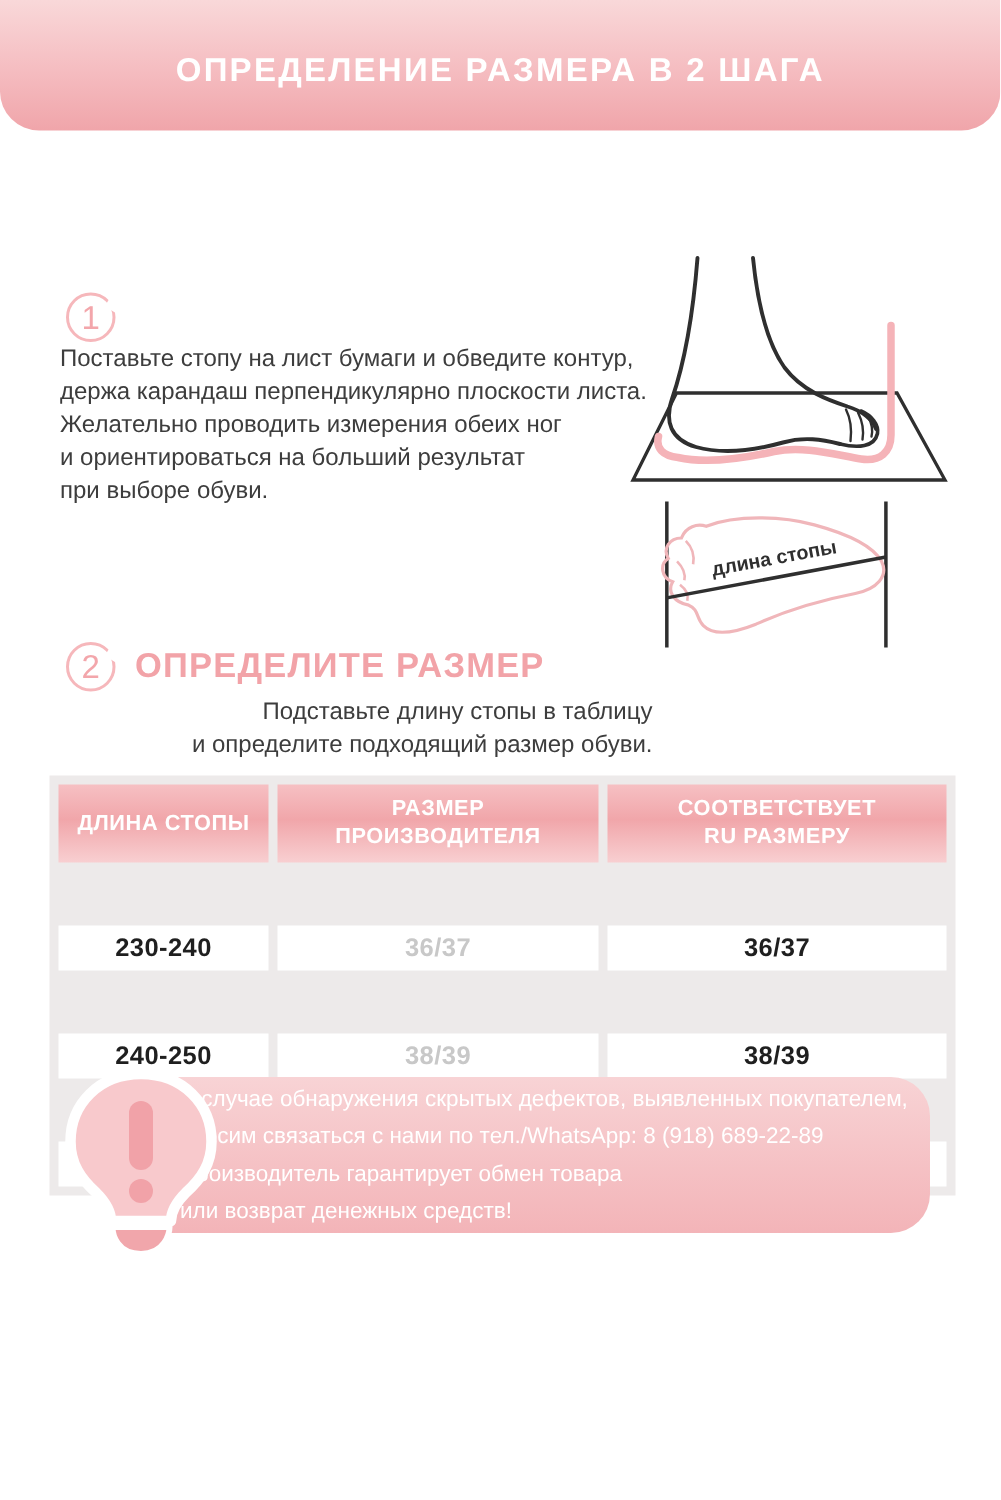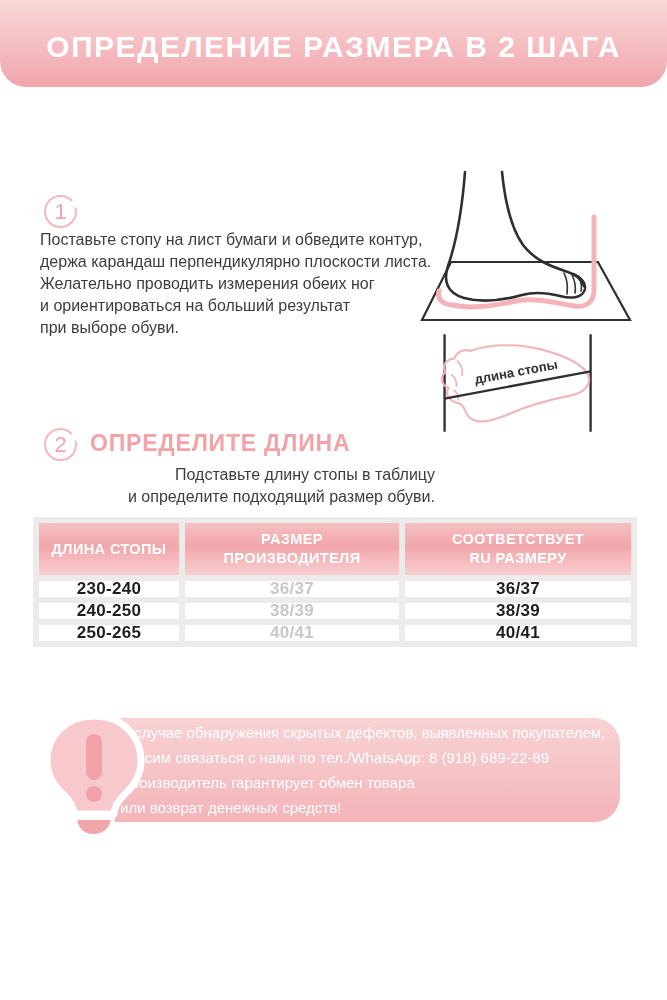--- a/index.html
+++ b/index.html
@@ -9,21 +9,21 @@
   }
 
   
   .header-banner {
     position:absolute; left:0; top:0; width:667px; height:87px;
     background:linear-gradient(180deg,#f9d8d9 0%,#f5bcc0 55%,#f0a5aa 100%);
     border-radius:0 0 26px 26px;
     display:flex; align-items:center; justify-content:center;
   }
   .header-title {
-    color:#ffffff; font-size:30px; font-weight:800; letter-spacing:1.5px;
+    color:#ffffff; font-size:22px; font-weight:800; letter-spacing:1.5px;
     padding-top:6px; text-align:center;
   }
 
   
   .step-circle {
     position:absolute; width:33px; height:33px; box-sizing:border-box;
     border:2.5px solid #f6b7bb; border-radius:50%;
     color:#f3a6ab; font-size:22px; font-weight:500;
     display:flex; align-items:center; justify-content:center;
   }
@@ -56,23 +56,23 @@
     background:#edeaea; padding:6px;
     display:grid; grid-template-columns:140px 214px 1fr; gap:6px;
   }
   .size-table .th {
     background:linear-gradient(180deg,#f6c0c3 0%,#f1a6aa 45%,#f8cfd1 100%);
     color:#ffffff; font-size:14.5px; font-weight:700; letter-spacing:0.4px;
     height:52px; display:flex; align-items:center; justify-content:center;
     text-align:center; white-space:pre-line; line-height:1.3;
   }
   .size-table .td {
-    background:#ffffff; height:16px;
+    background:#ffffff; height:30px;
     display:flex; align-items:center; justify-content:center;
-    font-size:17px; font-weight:700; letter-spacing:0.3px;
+    font-size:17px; font-weight:700; letter-spacing:0.3px;margin-top:36px;
   }
   .td.dark { color:#1f1f1f; }
   .td.gray { color:#c8c8c8; }
 
   
   .notice-box {
     position:absolute; left:88px; top:718px; width:532px; height:104px;
     box-sizing:border-box; border-radius:26px;
     background:linear-gradient(180deg,#f8d3d5 0%,#f3b4b8 100%);
     display:flex; align-items:center;
@@ -116,21 +116,21 @@
     <path d="M44 20 C64 12 96 13 118 19 C140 25 158 33 164 44 C169 54 161 63 146 66 C120 71 98 78 78 87 C63 93 49 95 42 88 C37 83 39 77 32 74 C22 72 17 65 21 58 C13 55 12 46 18 42 C14 35 19 28 27 28 C30 20 38 18 44 20 Z" fill="none" stroke="#f0b6ba" stroke-width="2.2"></path>
     <path d="M30 30 C34 34 36 40 35 46 M24 44 C28 48 30 52 29 57 M26 60 C30 63 32 67 31 71" fill="none" stroke="#f0b6ba" stroke-width="1.8"></path>
     <path d="M17 69 L167 41" stroke="#2f2f2f" stroke-width="2.4"></path>
     <text x="92" y="46" transform="rotate(-10.5 92 50)" text-anchor="middle" font-size="13.5" font-weight="600" fill="#2f2f2f">длина стопы</text>
   </svg>
 
   <div class="step-circle pos-c2">
     <span>2</span>
     <span class="notch"></span>
   </div>
-  <div class="step-title pos-t2">ОПРЕДЕЛИТЕ ДЛИНА</div>
+  <div class="step-title pos-t2">ОПРЕДЕЛИТЕ РАЗМЕР</div>
   <div class="step-desc pos-d2">Подставьте длину стопы в таблицу
 и определите подходящий размер обуви.</div>
 
   <div class="size-table">
     <div class="th">ДЛИНА СТОПЫ</div>
     <div class="th">РАЗМЕР
 ПРОИЗВОДИТЕЛЯ</div>
     <div class="th">СООТВЕТСТВУЕТ
 RU РАЗМЕРУ</div>
 

